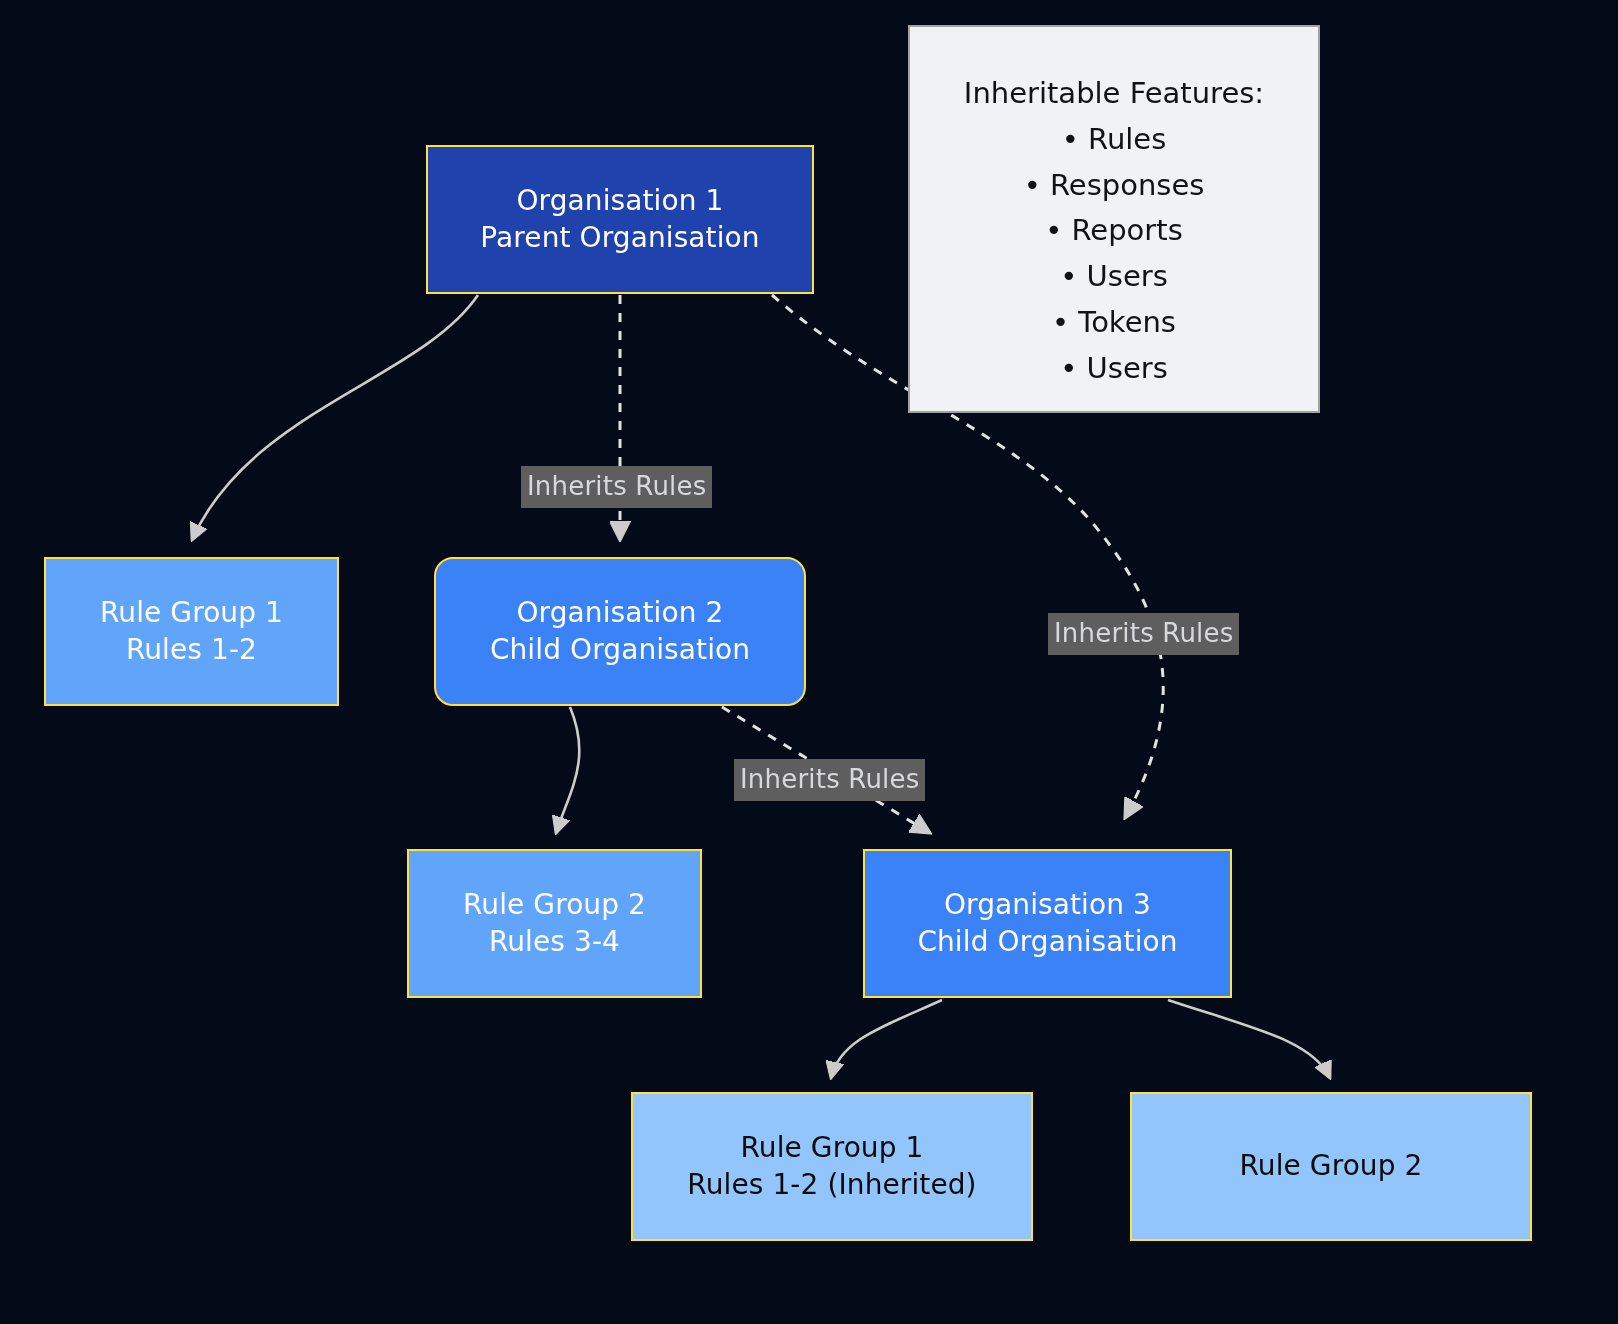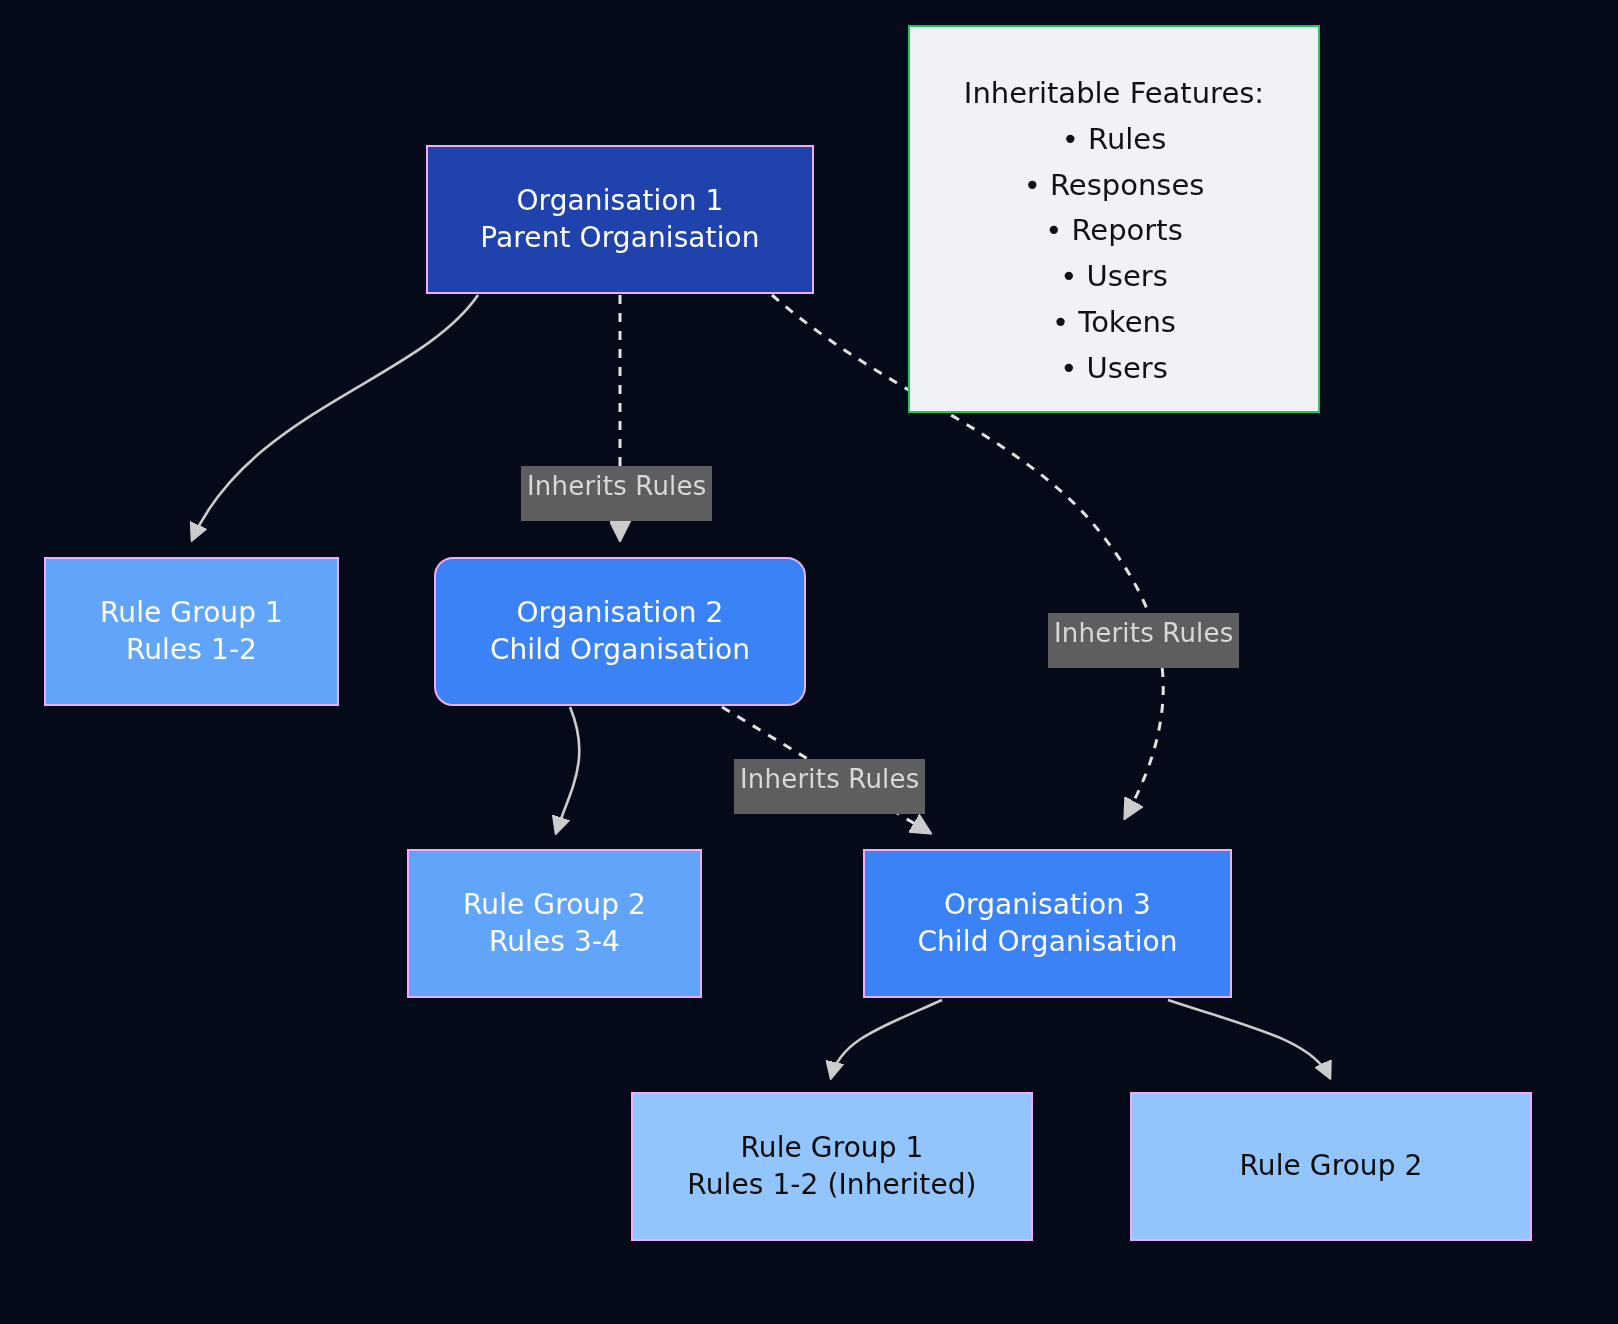--- a/index.html
+++ b/index.html
@@ -23,21 +23,21 @@
     position: absolute;
     left: 0;
     top: 0;
     width: 1618px;
     height: 1324px;
     pointer-events: none;
   }
   .node {
     position: absolute;
     box-sizing: border-box;
-    border: 2px solid #f0abfc;
+    border: 2px solid #fde047;
     display: flex;
     flex-direction: column;
     align-items: center;
     justify-content: center;
     text-align: center;
     line-height: 1.30;
     letter-spacing: 0.1px;
   }
   .node .ln {
     display: block;
@@ -61,21 +61,21 @@
 
   
   #legend {
     position: absolute;
     left: 908px;
     top: 25px;
     width: 412px;
     height: 388px;
     box-sizing: border-box;
     background: #f1f2f5;
-    border: 2px solid #22c55e;
+    border: 2px solid #a3a3a3;
     color: #111217;
     display: flex;
     flex-direction: column;
     align-items: center;
     justify-content: flex-start;
     padding-top: 44px;
     font-size: 29px;
     line-height: 1.58;
   }
   #legend .legend-title {
@@ -86,21 +86,21 @@
     white-space: nowrap;
   }
 
   
   .edge-label {
     position: absolute;
     background: #5e5e5e;
     color: #d7d8dc;
     font-size: 26px;
     line-height: 1.0;
-    padding: 7px 6px 22px 6px;
+    padding: 7px 6px 9px 6px;
     white-space: nowrap;
     letter-spacing: 0.2px;
   }
   #lbl-1 { left: 521px;  top: 466px; }
   #lbl-2 { left: 1048px; top: 613px; }
   #lbl-3 { left: 734px;  top: 759px; }
 </style>
 </head>
 <body>
 

